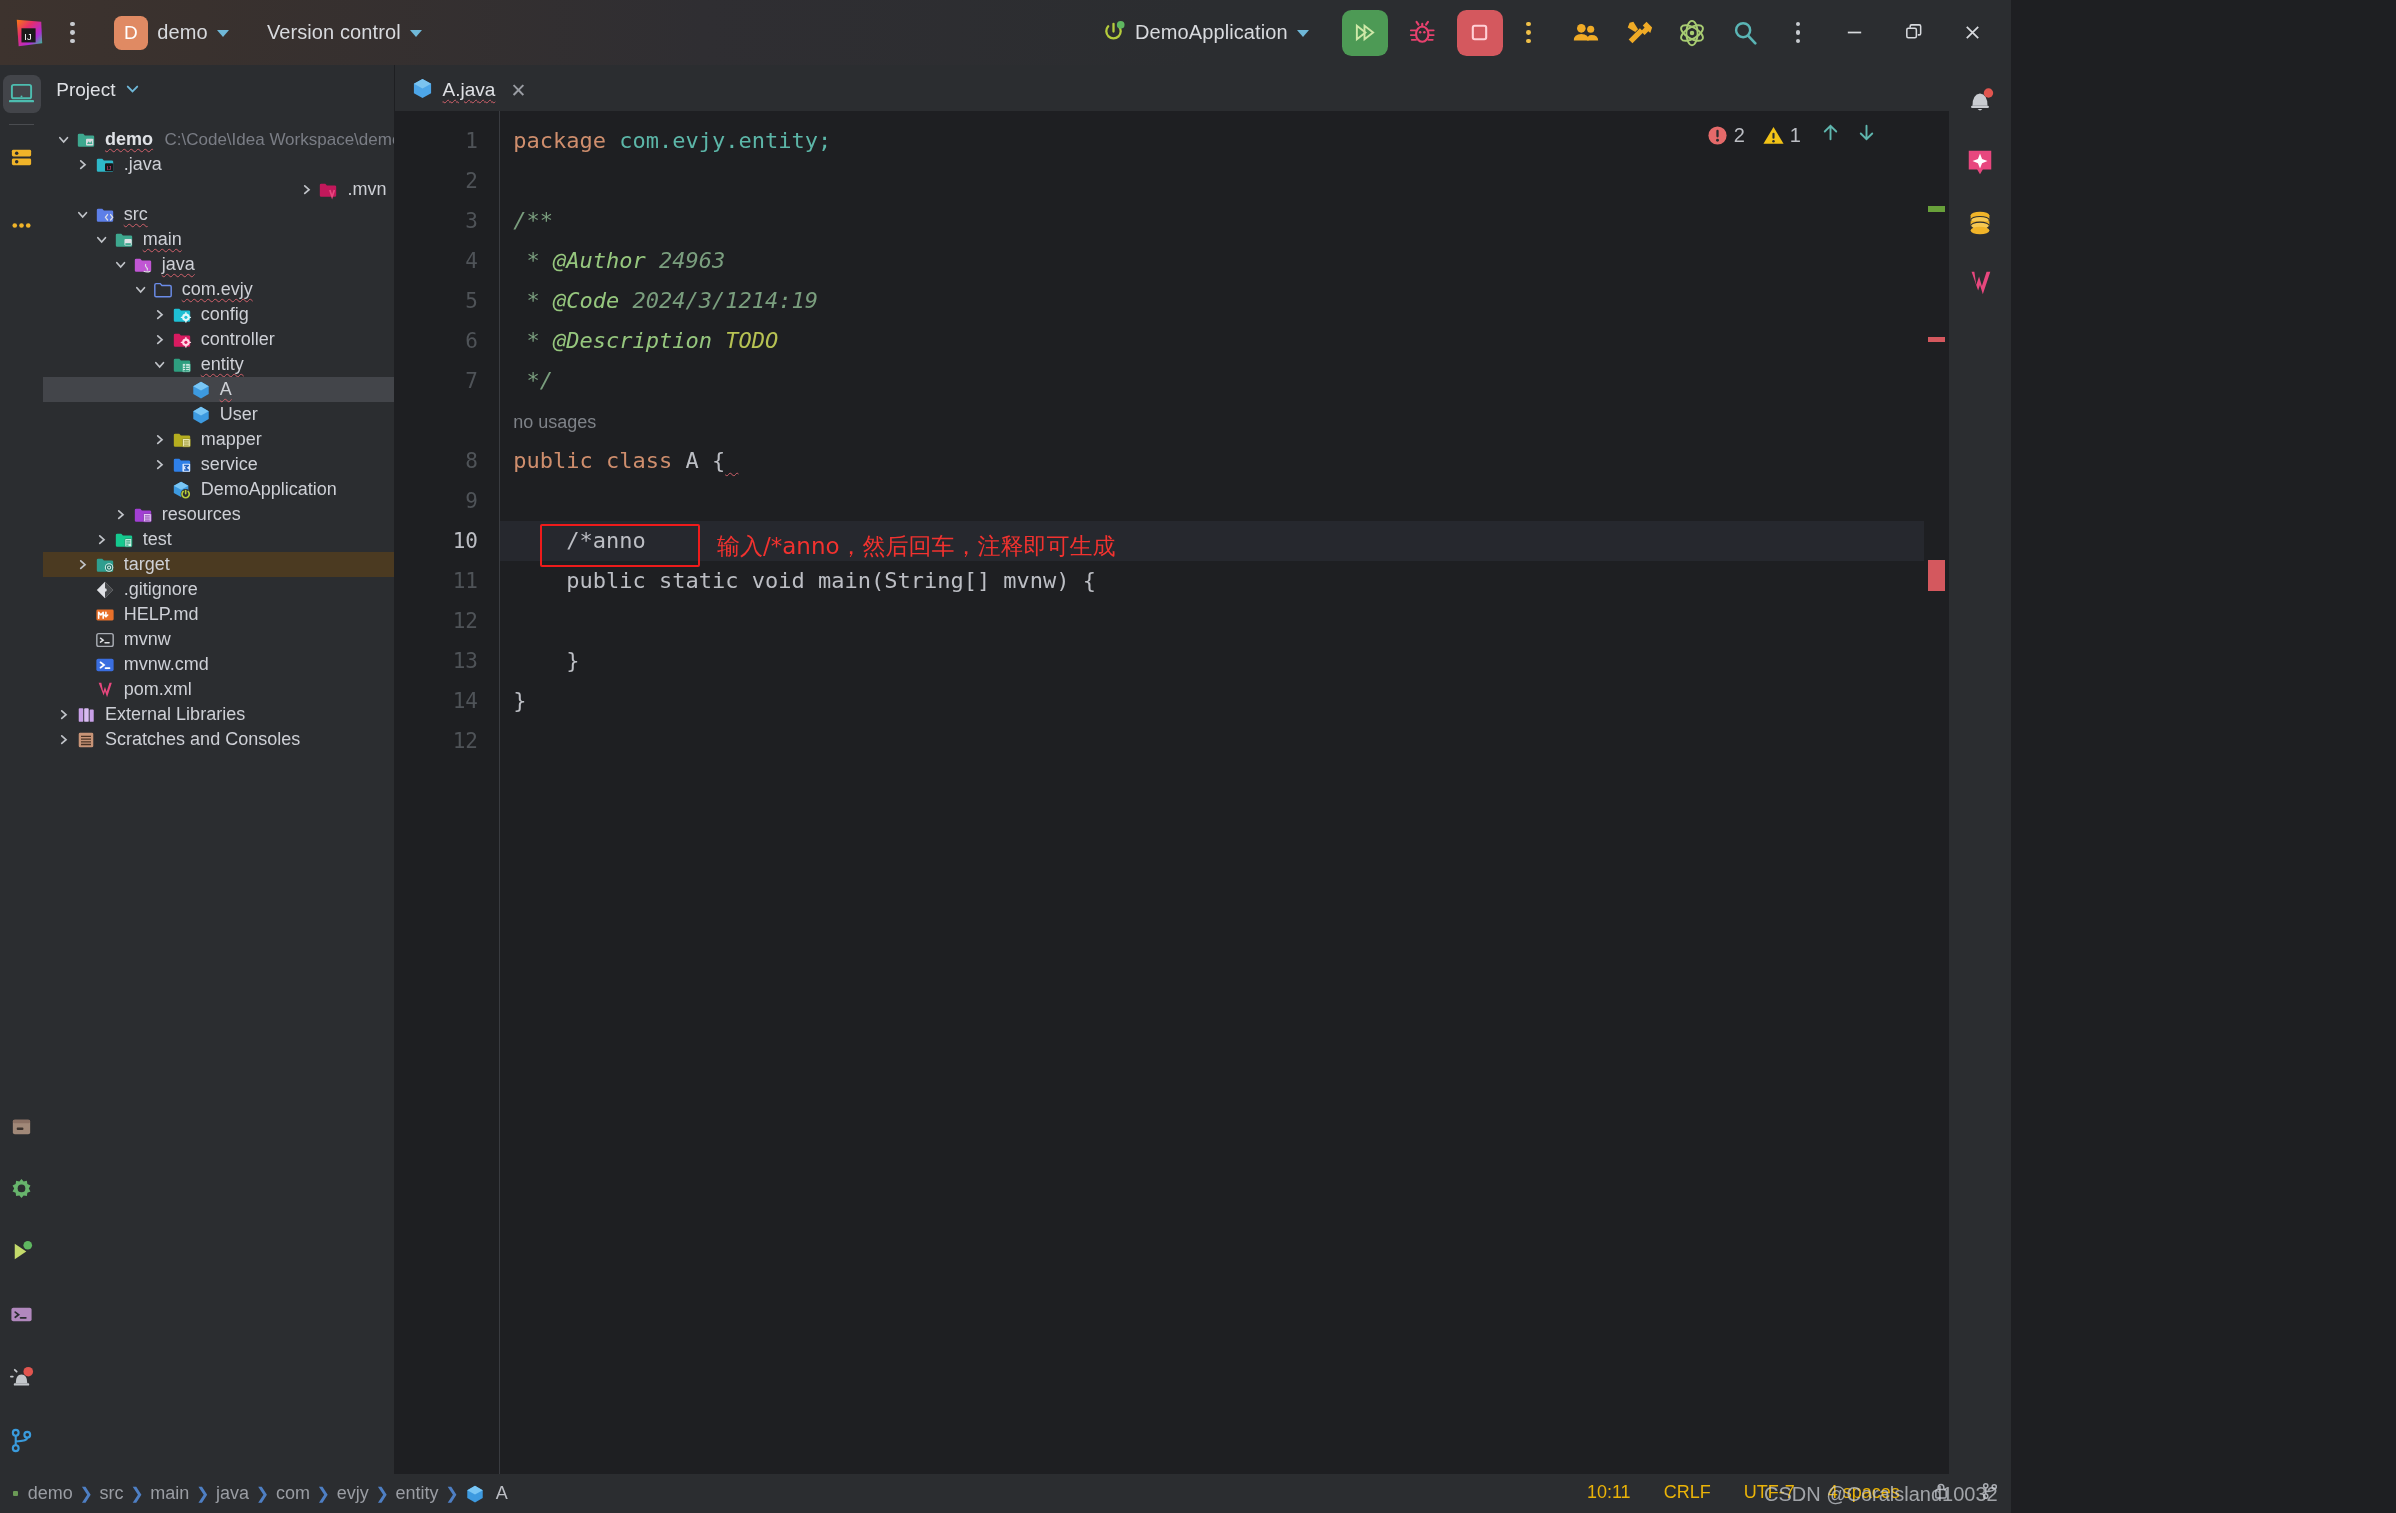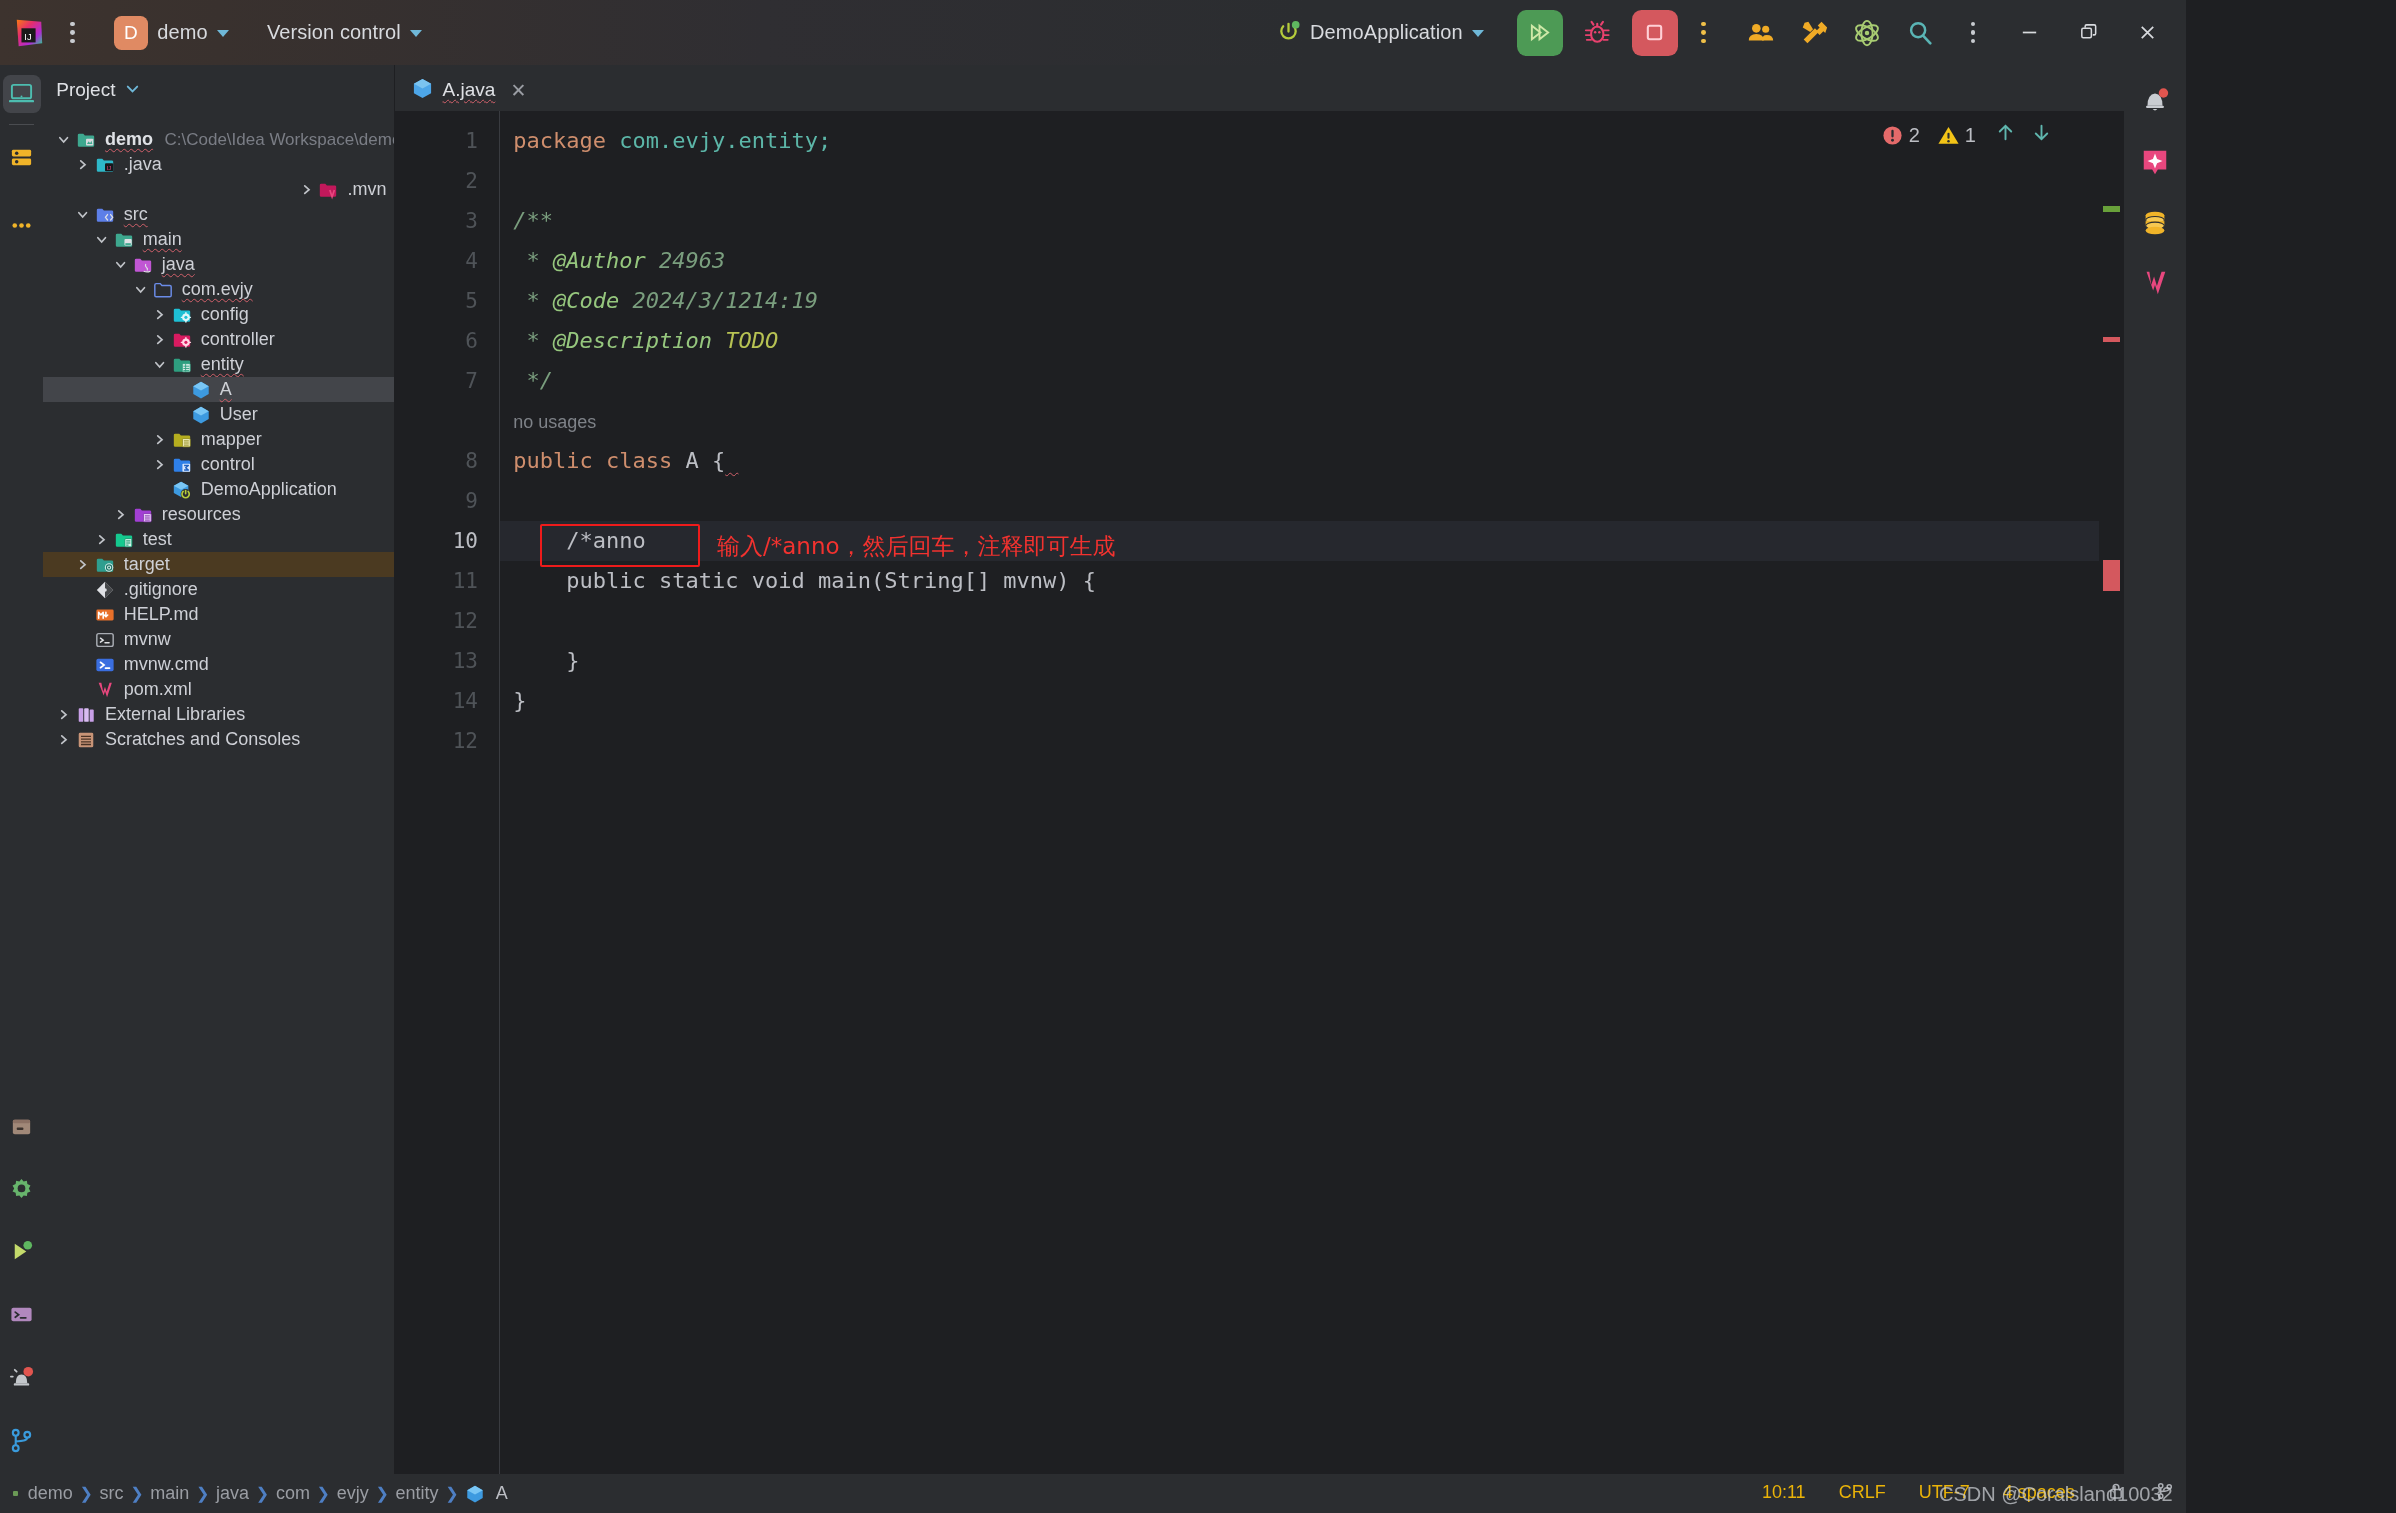--- a/index.html
+++ b/index.html
@@ -2,21 +2,21 @@
 <html style="font-size:15px"><head>
 <meta charset="utf-8">
 <style>
   * { box-sizing: border-box; margin: 0; padding: 0; }
   html, body {
     width: 2397px; height: 1513px;
     background: #1e1f22;
     font-family: "Liberation Sans", sans-serif;
     overflow: hidden;
   }
-  .app { position: relative; width: 2186px; height: 1513px; display: flex; flex-direction: column; }
+  .app { position: relative; width: 2011px; height: 1513px; display: flex; flex-direction: column; }
 
   
   .titlebar {
     height: 65px; flex: 0 0 65px;
     background: linear-gradient(90deg, #3d332e 0%, #39312e 10%, #2f2e32 35%, #2b2d30 60%, #2b2d30 100%);
     display: flex; align-items: center; position: relative;
   }
   .tb-left { display: flex; align-items: center; gap: 0; padding-left: 13.3px; }
   .ij-logo { width: 32px; height: 32px; margin-right: 13.3px; position: relative; }
   .kebab {
@@ -574,21 +574,21 @@
                 <path d="M5 3 L9.5 7 L5 11" stroke="#c0c3c8" stroke-width="1.8" fill="none" stroke-linecap="round"></path>
               </svg>
             </span>
             <span class="ficon">
               <svg width="20" height="20" viewBox="0 0 22 22">
                 <path d="M2 5.5 A1.5 1.5 0 0 1 3.5 4 H8 L9.8 6 H18.5 A1.5 1.5 0 0 1 20 7.5 V17 A1.5 1.5 0 0 1 18.5 18.5 H3.5 A1.5 1.5 0 0 1 2 17 Z" fill="#2e7fe8"></path>
                 <rect x="11.5" y="9.5" width="8.5" height="9" rx="1" fill="#d7e6fb"></rect>
                 <path d="M13.3 11.5 H18 L15 14 L18 16.5 H13.3" stroke="#1f5fbf" stroke-width="1.5" fill="none" stroke-linejoin="round"></path>
               </svg>
             </span>
-            <span class="lbl">control</span>
+            <span class="lbl">service</span>
           </div>
           <div class="row" style="padding-left: 107px;">
             <span class="arrow"></span>
             <span class="ficon">
               <svg width="20" height="20" viewBox="0 0 22 22">
                 <path d="M10 2 L18 6.4 V14.3 L10 18.7 L2 14.3 V6.4 Z" fill="#3d9ae0"></path>
                 <path d="M10 2 L18 6.4 L10 10.8 L2 6.4 Z" fill="#79c6f5"></path>
                 <circle cx="15" cy="15.5" r="5.5" fill="#2b2d30"></circle>
                 <path d="M15 11.5 V15" stroke="#b5cc3c" stroke-width="1.8" stroke-linecap="round"></path>
                 <path d="M12.3 12.6 A4 4 0 1 0 17.7 12.6" stroke="#b5cc3c" stroke-width="1.8" fill="none" stroke-linecap="round"></path>

